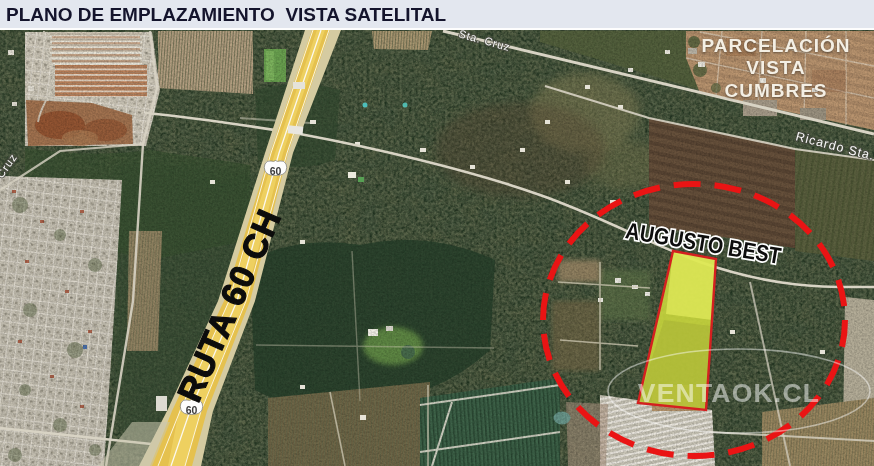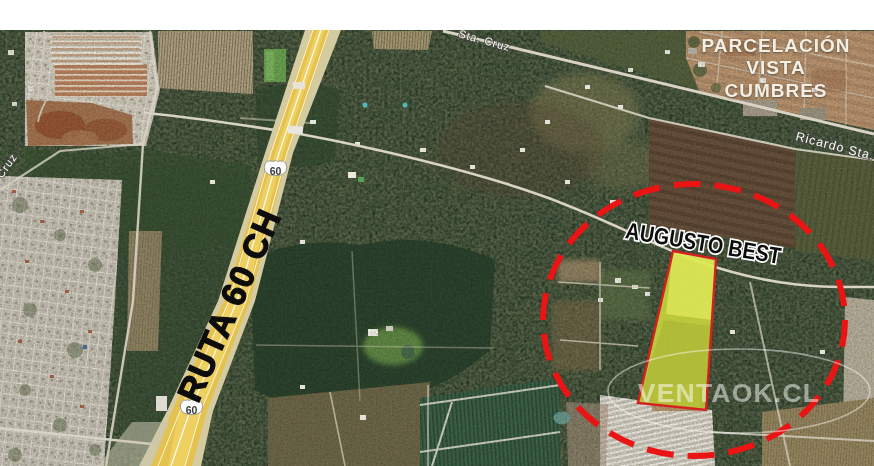--- a/index.html
+++ b/index.html
@@ -5,20 +5,23 @@
 html,body{margin:0;padding:0;background:#fff}
 #page{position:relative;width:874px;height:466px;overflow:hidden;font-family:"Liberation Sans",sans-serif}
 #hdr{position:absolute;top:0;left:0;width:874px;height:28px;background:#e3e7ef;border-bottom:2px solid #fdfdfd}
 #hdr span{position:absolute;left:6px;top:4px;font-size:19px;font-weight:bold;color:#14142c;letter-spacing:0px;white-space:pre}
 #map{position:absolute;top:30px;left:0}
 </style>
 </head>
 <body>
 <div id="page">
 
+<div id="hdr">
+      <span>PLANO DE EMPLAZAMIENTO  VISTA SATELITAL</span>
+    </div>
 
 <svg id="map" width="874" height="436" viewBox="0 0 874 436">
 <defs>
 <filter id="vegNoise" x="0%" y="0%" width="100%" height="100%" color-interpolation-filters="sRGB">
 <feTurbulence type="fractalNoise" baseFrequency="0.33" numOctaves="3" seed="11"></feTurbulence>
 <feColorMatrix type="matrix" values="0 0 0 0 0.08  0 0 0 0 0.16  0 0 0 0 0.09  0.9 0.9 0.9 0 -1.0"></feColorMatrix>
 </filter>
 <filter id="oliveNoise" x="0%" y="0%" width="100%" height="100%" color-interpolation-filters="sRGB">
 <feTurbulence type="fractalNoise" baseFrequency="0.05 0.065" numOctaves="2" seed="7"></feTurbulence>
 <feColorMatrix type="matrix" values="0 0 0 0 0.52  0 0 0 0 0.50  0 0 0 0 0.34  0.8 0.8 0.8 0 -0.85"></feColorMatrix>

